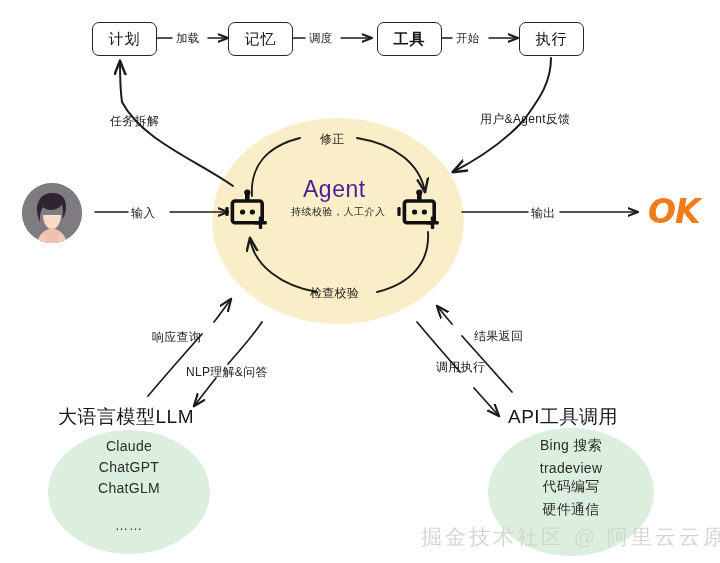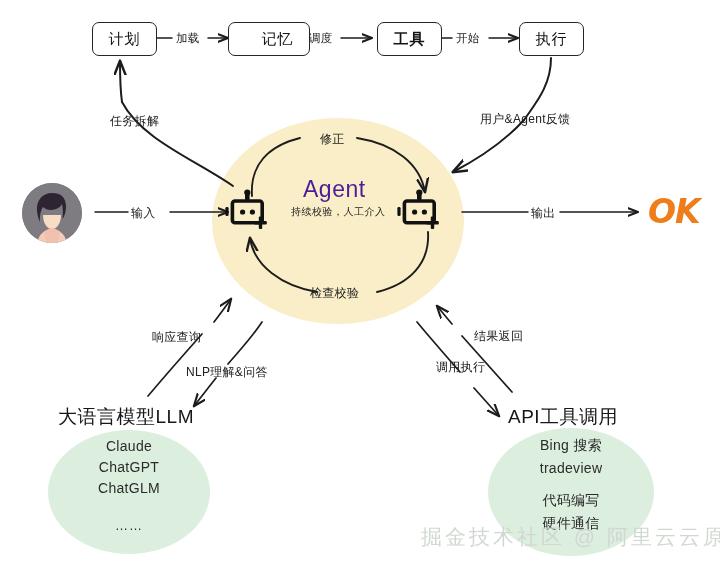--- a/index.html
+++ b/index.html
@@ -82,21 +82,21 @@
       <path d="M452,324 C446,317 442,312 437,306" stroke-width="1.7" marker-end="url(#ah)"></path>
 
       <path d="M417,322 C432,340 446,356 460,372" stroke-width="1.7"></path>
       <path d="M474,388 C483,398 490,406 499,416" stroke-width="1.7" marker-end="url(#ah)"></path>
     </g>
   </svg>
 
   <div class="flowbox" style="left:92px;top:22px;width:63px;height:32px;">
     <span>计划</span>
   </div>
-  <div class="flowbox" style="left:228px;top:22px;width:63px;height:32px;padding-left:17px;">
+  <div class="flowbox" style="left:228px;top:22px;width:63px;height:32px;">
     <span>记忆</span>
   </div>
   <div class="flowbox" style="left:377px;top:22px;width:63px;height:32px;font-weight:bold;">
     <span>工具</span>
   </div>
   <div class="flowbox" style="left:519px;top:22px;width:63px;height:32px;">
     <span>执行</span>
   </div>
 
   <div class="lbl sm" style="left:176px;top:31px;">加载</div>
@@ -162,20 +162,20 @@
   <div style="position:absolute;left:48px;top:438px;width:162px;">
     <div class="bubble-line" style="position:relative;margin-bottom:5px;">Claude</div>
     <div class="bubble-line" style="position:relative;margin-bottom:5px;">ChatGPT</div>
     <div class="bubble-line" style="position:relative;margin-bottom:22px;">ChatGLM</div>
     <div class="bubble-line" style="position:relative;font-size:13px;letter-spacing:1px;">……</div>
   </div>
 
   <div class="grp-title" style="left:508px;top:404px;">API工具调用</div>
   <div style="position:absolute;left:488px;top:437px;width:166px;">
     <div class="bubble-line" style="position:relative;margin-bottom:5px;">Bing 搜索</div>
-    <div class="bubble-line" style="position:relative;margin-bottom:16px;">tradeview</div>
+    <div class="bubble-line" style="position:relative;margin-bottom:2px;">tradeview</div>
     <div class="bubble-line" style="position:relative;margin-bottom:5px;">代码编写</div>
     <div class="bubble-line" style="position:relative;">硬件通信</div>
   </div>
 
   <div class="watermark" style="left:421px;top:523px;">掘金技术社区 @ 阿里云云原生</div>
 
 </div>
 
 </body></html>

